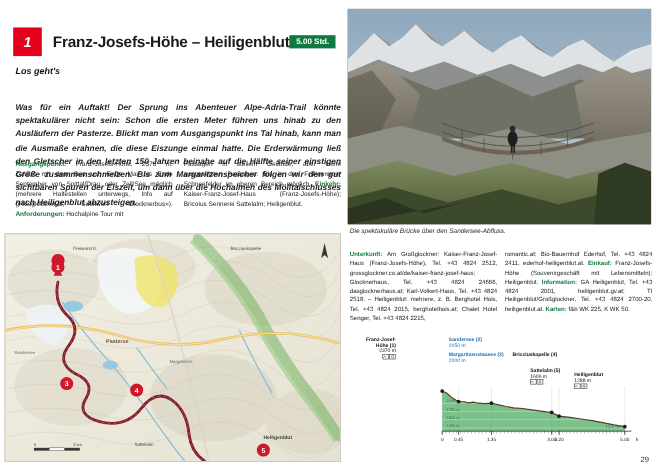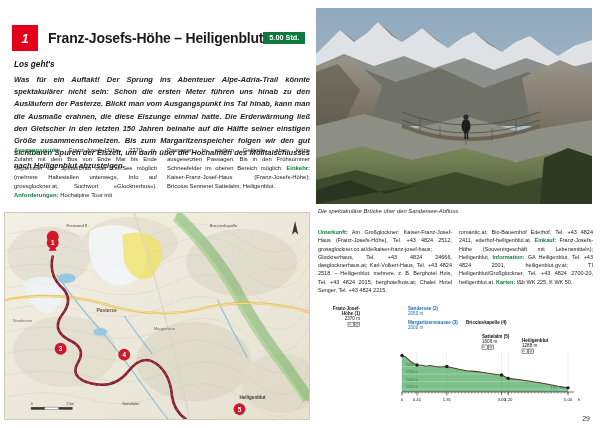--- a/index.html
+++ b/index.html
@@ -58,21 +58,21 @@
   #intro-block {
     position: absolute;
     left: 14px; top: 60px;
     width: 296px;
   }
   #intro-heading {
     font-size: 8.2px;
     font-weight: bold;
     font-style: italic;
     color: #111;
-    margin-bottom: 5px;
+    margin-bottom: 23px;
   }
   #intro-text {
     font-size: 7.55px;
     font-style: italic;
     line-height: 1.62;
     color: #1d1d1d;
     text-align: justify;
     hyphens: auto;
     font-weight: bold;
   }

